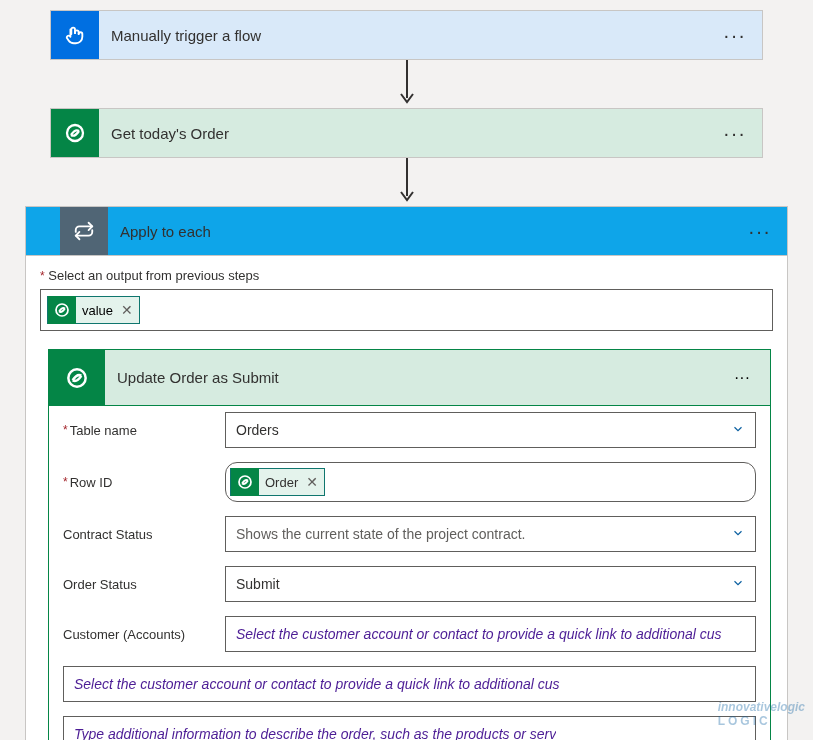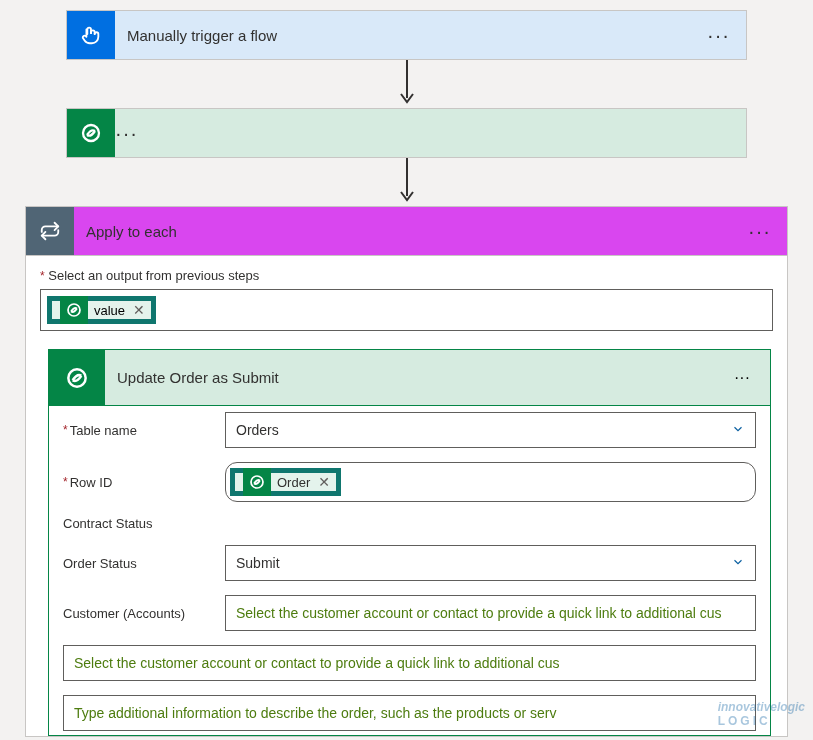--- a/index.html
+++ b/index.html
@@ -1,56 +1,56 @@
 <!DOCTYPE html>
 <html><head>
 <meta charset="utf-8">
 <style>
 * { box-sizing: border-box; margin: 0; padding: 0; font-family: "Segoe UI", Arial, sans-serif; }
 body { background: #f3f2f1; width: 813px; height: 740px; position: relative; overflow: hidden; }
 
 .flow-container { padding: 10px 0; }
 
-.card { margin: 0 66px; background: #fff; border: 1px solid #c8c6c4; }
+.card { margin: 0 50px; background: #fff; border: 1px solid #c8c6c4; }
 .card-header { display: flex; align-items: center; height: 48px; padding-right: 16px; }
 .card-header .icon-box { width: 48px; height: 48px; display: flex; align-items: center; justify-content: center; }
 .card-header .title { flex: 1; font-size: 15px; color: #323130; padding-left: 12px; }
 .card-header .menu-dots { font-size: 20px; color: #323130; letter-spacing: 1px; cursor: pointer; }
 
 .card-blue .card-header { background: #d9e9f9; }
 .card-blue .icon-box { background: #006FE1; color:#fff; }
 .card-green .card-header { background: #d6ebe0; }
 .card-green .icon-box { background: #048546; color:#fff; }
-.card-gray .card-header { background: #d946ef; }
+.card-gray .card-header { background: #0ea5e9; padding-left: 34px; }
 .card-gray .icon-box { background: #506575; color:#fff; }
 
 .arrow { display:flex; justify-content:center; height:48px; }
 .arrow svg { color:#323130; }
 .asterisk { color:#a4262c; font-size:12px; }
 .small-label { font-size:13px; color:#323130; margin-bottom:6px; }
 
 .token-row { display:flex; align-items:center; border:1px solid #605e5c; padding:6px; gap:6px; background:#fff; }
-.token-chip { display:flex; align-items:center; background:#e4f3ec; padding:0 6px 0 8px; border:5px solid #0f766e; gap:6px; height:28px; font-size:13px;}
+.token-chip { display:flex; align-items:center; background:#e4f3ec; padding:0 6px 0 0; border:1px solid #0f766e; gap:6px; height:28px; font-size:13px;}
 .token-chip .chip-icon { width:28px; height:28px; background:#048546; display:flex; align-items:center; justify-content:center; }
 .token-chip .chip-close { color:#605e5c; cursor:pointer; margin-left:2px; font-size:14px; }
 
 .nested-card { margin: 0 16px 0 22px; border:1px solid #048546; background:#fff; }
 .nested-header { display:flex; align-items:center; height:56px; background:#d6ebe0; padding-right:20px; border-bottom:1px solid #048546;justify-content:flex-end; }
 .nested-header .icon-box { width:56px; height:56px; display:flex; align-items:center; justify-content:center; background:#048546; }
 .nested-header .title { flex:1; font-size:15px; color:#323130; padding-left:12px; }
 .nested-body { padding: 6px 14px 0 14px; }
 
 .form-row { display:flex; align-items:center; margin-bottom:14px; }
 .form-label { width:162px; font-size:13px; color:#323130; display:flex; gap:2px; }
 .form-control { flex:1; }
 .select-box, .text-box, .chip-box { width:100%; border:1px solid #605e5c; height:36px; display:flex; align-items:center; padding:0 10px; font-size:14px; color:#323130; position:relative; background:#fff; }
 .text-box { color:#605e5c; }
 .select-box .chevron { position:absolute; right:10px; color:#0a5fa0; }
 .chip-box { padding:4px; height:40px;border-radius:12px; }
-.placeholder-text { color:#4d7c0f; white-space:nowrap; overflow:hidden; }
+.placeholder-text { color:#4c1d95; white-space:nowrap; overflow:hidden;font-style:italic; }
 
 .swirl { display:inline-block; }
 .swirl svg { display:block; }
 
 .apply-body { padding:12px 0 0 0; border-top:1px solid #c8c6c4; }
 .apply-inner-padding { padding: 0 14px 18px 14px; }
 
 .watermark { position:absolute; bottom:12px; right:8px; opacity:0.35; font-size:12px; color:#0a5fa0; font-weight:600; font-style:italic; pointer-events:none; }
 .watermark .logic { font-size:12px; letter-spacing:3px; font-style:normal; font-weight:800; }
 </style>
@@ -84,20 +84,21 @@
     <div class="card-header">
       <div class="icon-box">
         <span class="swirl">
             <svg width="24" height="24" viewBox="0 0 24 24" fill="none" stroke="#fff" stroke-width="2.3">
               <circle cx="12" cy="12" r="8"></circle>
               <path d="M8 14c3 2 6-1 8-4"></path>
               <path d="M16 10c-3-2-6 1-8 4"></path>
             </svg>
           </span>
       </div>
+      <div class="title">Get today's Order</div>
       <div class="menu-dots">···</div>
     </div>
   </div>
 
   <div class="arrow">
     <svg width="16" height="48" viewBox="0 0 16 48">
         <line x1="8" y1="0" x2="8" y2="38" stroke="#323130" stroke-width="2"></line>
         <polyline points="2,34 8,42 14,34" fill="none" stroke="#323130" stroke-width="2"></polyline>
       </svg>
   </div>
@@ -187,20 +188,28 @@
                   <span class="chip-close">✕</span>
                 </div>
               </div>
             </div>
           </div>
 
           <div class="form-row">
             <div class="form-label">
                 <span>Contract Status</span>
               </div>
+            <div class="form-control">
+              <div class="select-box">
+                <span style="color:#605e5c;">Shows the current state of the project contract.</span>
+                <span class="chevron"><svg width="14" height="14" viewBox="0 0 24 24" fill="none" stroke="#0a5fa0" stroke-width="2">
+                      <polyline points="6 9 12 15 18 9"></polyline>
+                    </svg></span>
+              </div>
+            </div>
           </div>
 
           <div class="form-row">
             <div class="form-label">
                 <span>Order Status</span>
               </div>
             <div class="form-control">
               <div class="select-box">
                 <span>Submit</span>
                 <span class="chevron"><svg width="14" height="14" viewBox="0 0 24 24" fill="none" stroke="#0a5fa0" stroke-width="2">

